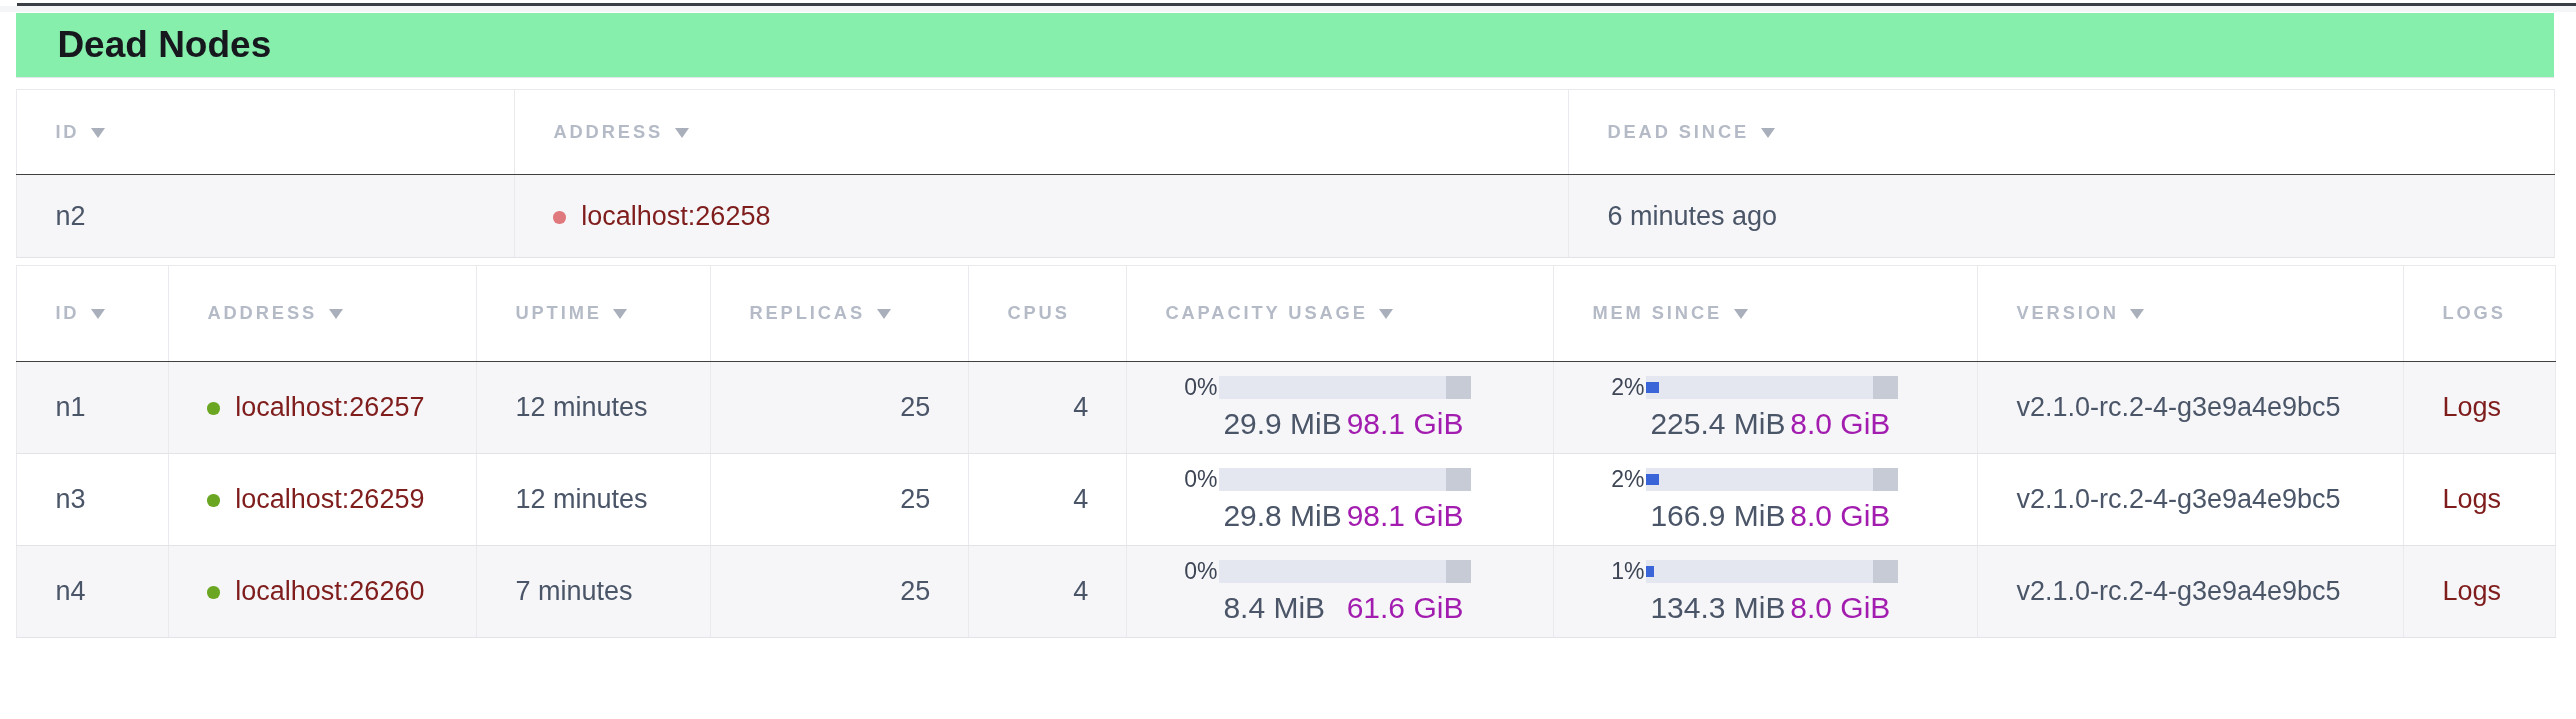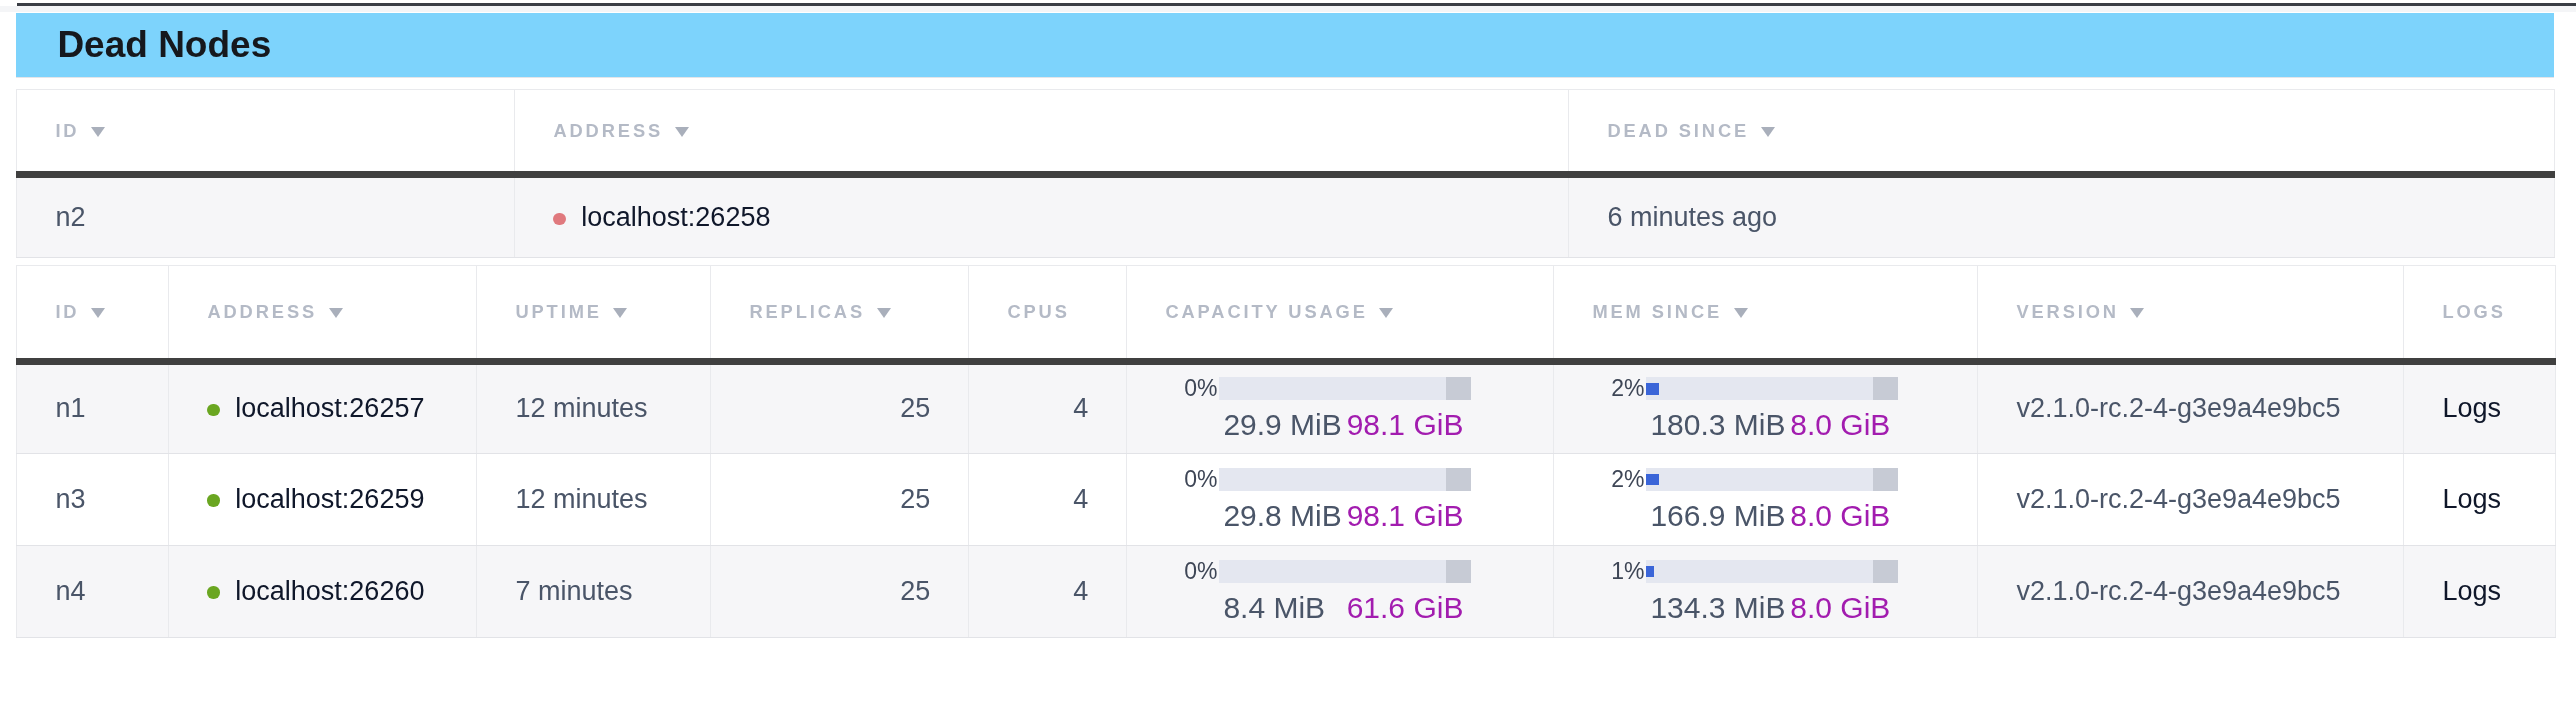--- a/index.html
+++ b/index.html
@@ -10,48 +10,48 @@
     overflow:hidden;
   }
   .top-dark-line { position:absolute; top:2.9px; left:17.3px; right:0; height:2.9px; background:#3a3e45; }
   .top-band { position:absolute; top:5.8px; left:0; right:0; height:6.7px; background:#f4f5f7; }
 
   .card { position:absolute; top:12.5px; left:16.4px; width:2538px; background:#ffffff; }
 
   .section-title {
     height:64px; display:flex; align-items:center;
     padding-left:41px; font-size:37px; font-weight:700; color:#16181d;
-    border-bottom:1.9px solid #e4e5e9; background:#7dd3fc;
+    border-bottom:1.9px solid #e4e5e9; background:#86efac;
   }
   .section-title.live { height:65px; }
 
   table { border-collapse:collapse; table-layout:fixed; width:2538px; background:#fff; }
   .dead-table { margin-top:11.5px; }
   .live-table { margin-top:6.7px; }
 
   th, td { box-sizing:border-box; border:1px solid #e9eaed; overflow:hidden; white-space:nowrap; }
-  thead th { border-bottom:7px solid #404040; }
+  thead th { border-bottom:1px solid #404040; }
   td { border-top:0; border-bottom:1px solid #e2e3e7; }
 
   th {
     text-align:left; padding:0 0 0 38px;
     font-size:18.3px; font-weight:700; letter-spacing:2.9px;
     color:#b4bac6; background:#fff;
   }
   .dead-table th { height:85px; }
   .live-table th { height:96px; }
 
   td { font-size:27px; color:#4a5568; padding:0 0 0 38px; }
   .dead-table td { height:83px; }
   .live-table td { height:92px; }
   td.num { text-align:right; padding-left:0; padding-right:38px; }
 
   tr.stripe td { background:#f6f6f8; }
 
-  .link { color:#0f172a; text-decoration:none; cursor:pointer; }
+  .link { color:#7f1d1d; text-decoration:none; cursor:pointer; }
 
   .dot { display:inline-block; width:12.5px; height:12.5px; border-radius:50%; margin-right:15.4px; vertical-align:1px; }
   .dot.live { background:#6aa621; }
   .dot.dead { background:#e0797e; }
 
   .arrow {
     display:inline-block; width:0; height:0;
     border-left:7.7px solid transparent; border-right:7.7px solid transparent;
     border-top:10.6px solid #a9afbb; margin-left:11.5px;
   }
@@ -176,21 +176,21 @@
         </td>
         <td class="usage">
           <div class="bar-row">
             <span class="pct">2%</span>
             <span class="bar">
                 <span class="fill" style="width: 12.5px;"></span>
                 <span class="endcap"></span>
               </span>
           </div>
           <div class="vals">
-            <span class="used">180.3 MiB</span>
+            <span class="used">225.4 MiB</span>
             <span class="total">8.0 GiB</span>
           </div>
         </td>
         <td>v2.1.0-rc.2-4-g3e9a4e9bc5</td>
         <td><a class="link">Logs</a></td>
       </tr>
 
       <tr>
         <td>n3</td>
         <td>

